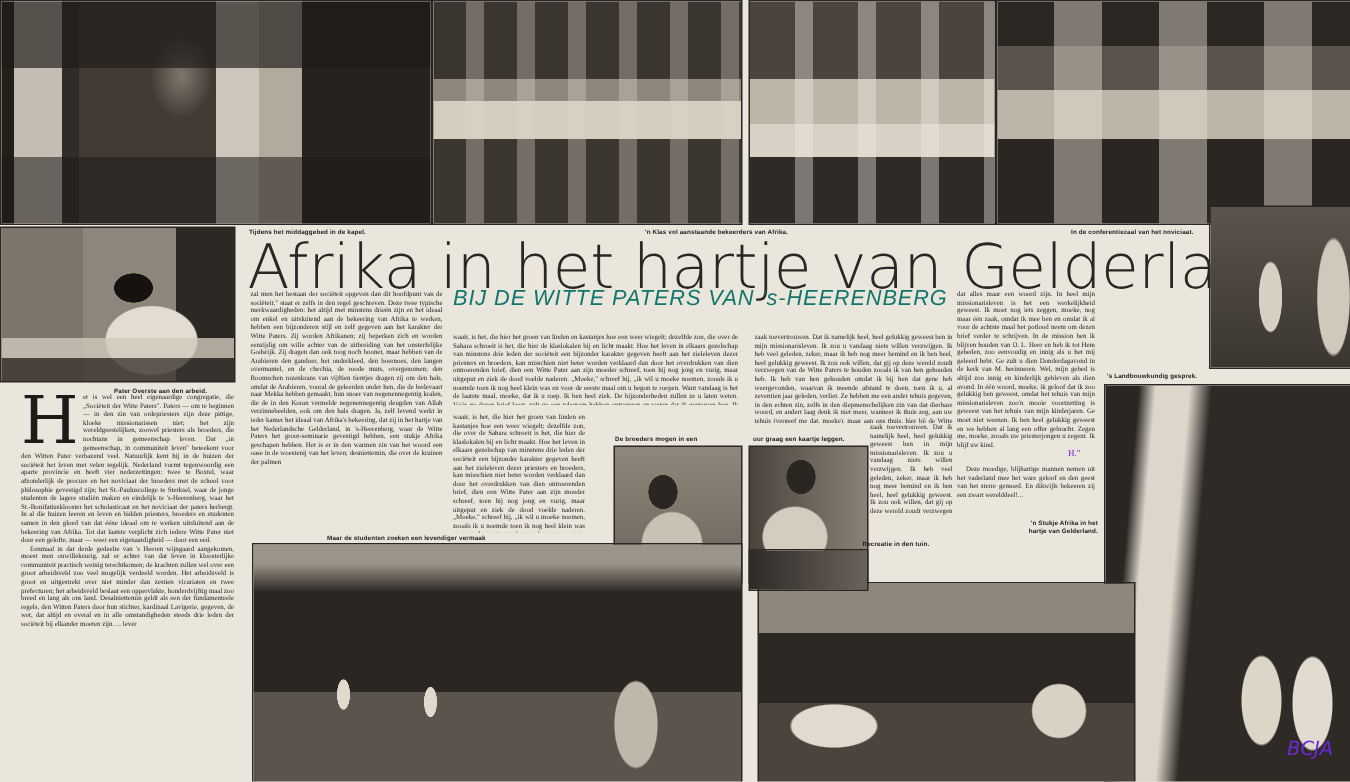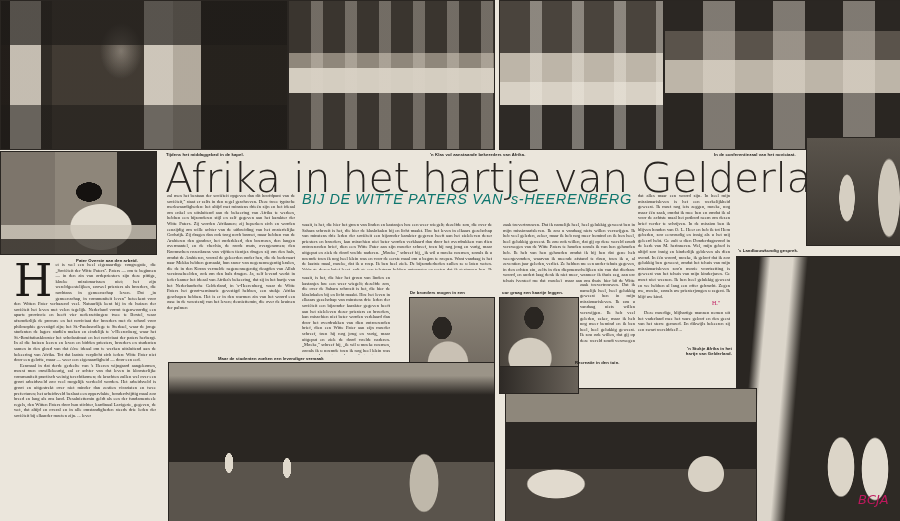--- a/index.html
+++ b/index.html
@@ -5,21 +5,21 @@
   html,body{margin:0;padding:0;}
   body{width:900px;height:521px;overflow:hidden;background:#ebe6dc;position:relative;font-family:"Liberation Serif",serif;color:#1d1a17;}
   .spread{position:absolute;left:0;top:0;width:900px;height:521px;background:#ebe6dc;}
   .photo{position:absolute;overflow:hidden;border:1px solid #2a2622;}
   .photo .shade{position:absolute;inset:0;}
   .cap{position:absolute;font-family:"Liberation Sans",sans-serif;font-weight:bold;font-size:4.2px;letter-spacing:0.1px;color:#1d1a17;white-space:nowrap;}
   .title{position:absolute;left:165px;top:158px;width:640px;font-family:"DejaVu Sans",sans-serif;font-weight:300;font-size:41px;letter-spacing:-0.3px;color:#2a2622;white-space:nowrap;line-height:1;}
   .subtitle{position:absolute;left:302px;top:191px;font-family:"Liberation Sans",sans-serif;font-style:italic;font-size:14.5px;letter-spacing:0.6px;color:#0f766e;white-space:nowrap;}
   .col{position:absolute;font-family:"Liberation Serif",serif;font-size:4.6px;line-height:5.6px;text-align:justify;color:#25211c;overflow:hidden;}
   .dropcap{float:left;font-family:"DejaVu Serif",serif;font-size:44px;line-height:38px;margin:0 3px 0 0;color:#1d1a17;}
-  .sig{position:absolute;font-family:"DejaVu Sans",sans-serif;font-style:italic;font-size:13px;color:#be185d;}
+  .sig{position:absolute;font-family:"DejaVu Sans",sans-serif;font-style:italic;font-size:13px;color:#6d28d9;}
 </style>
 </head>
 <body>
 
 <div class="spread">
 
   <div class="photo" style="left:0;top:0;width:286px;height:148px;">
     <div class="shade" style="background:
       radial-gradient(ellipse 30px 40px at 120px 50px,#8a8278 0,transparent 70%),
       linear-gradient(90deg,#2b2723 0 3%,#cfc8bc 3% 14%,#3a3530 14% 18%,#4a443d 18% 50%,#d8d1c5 50% 60%,#bdb5a8 60% 70%,#2f2b27 70% 100%);

